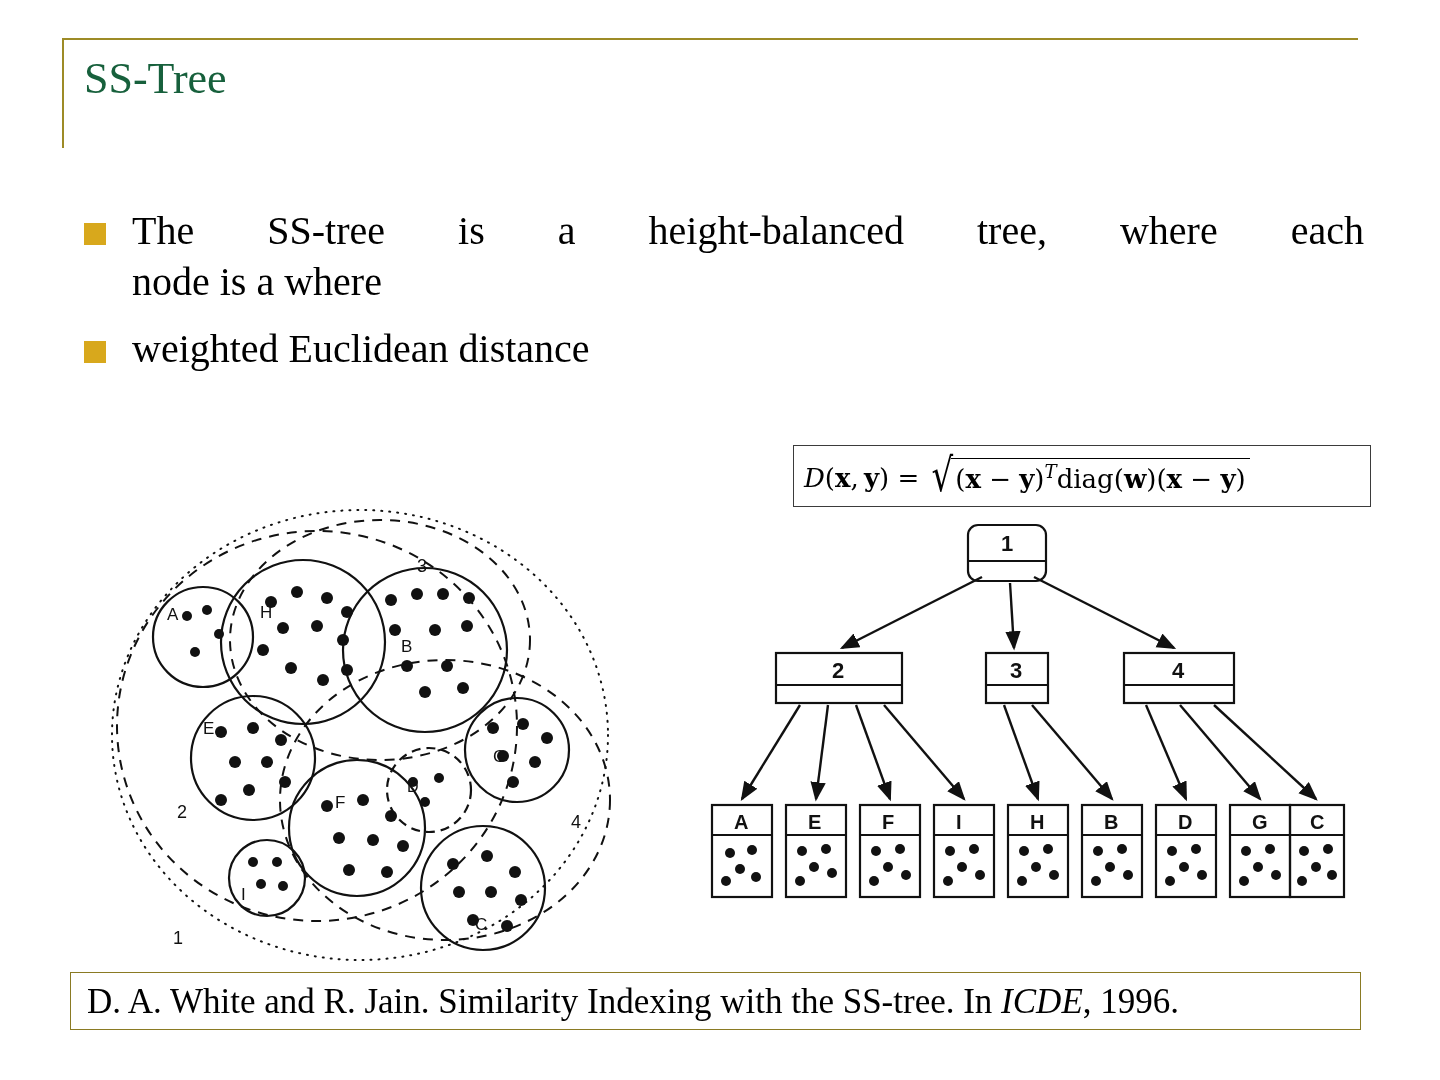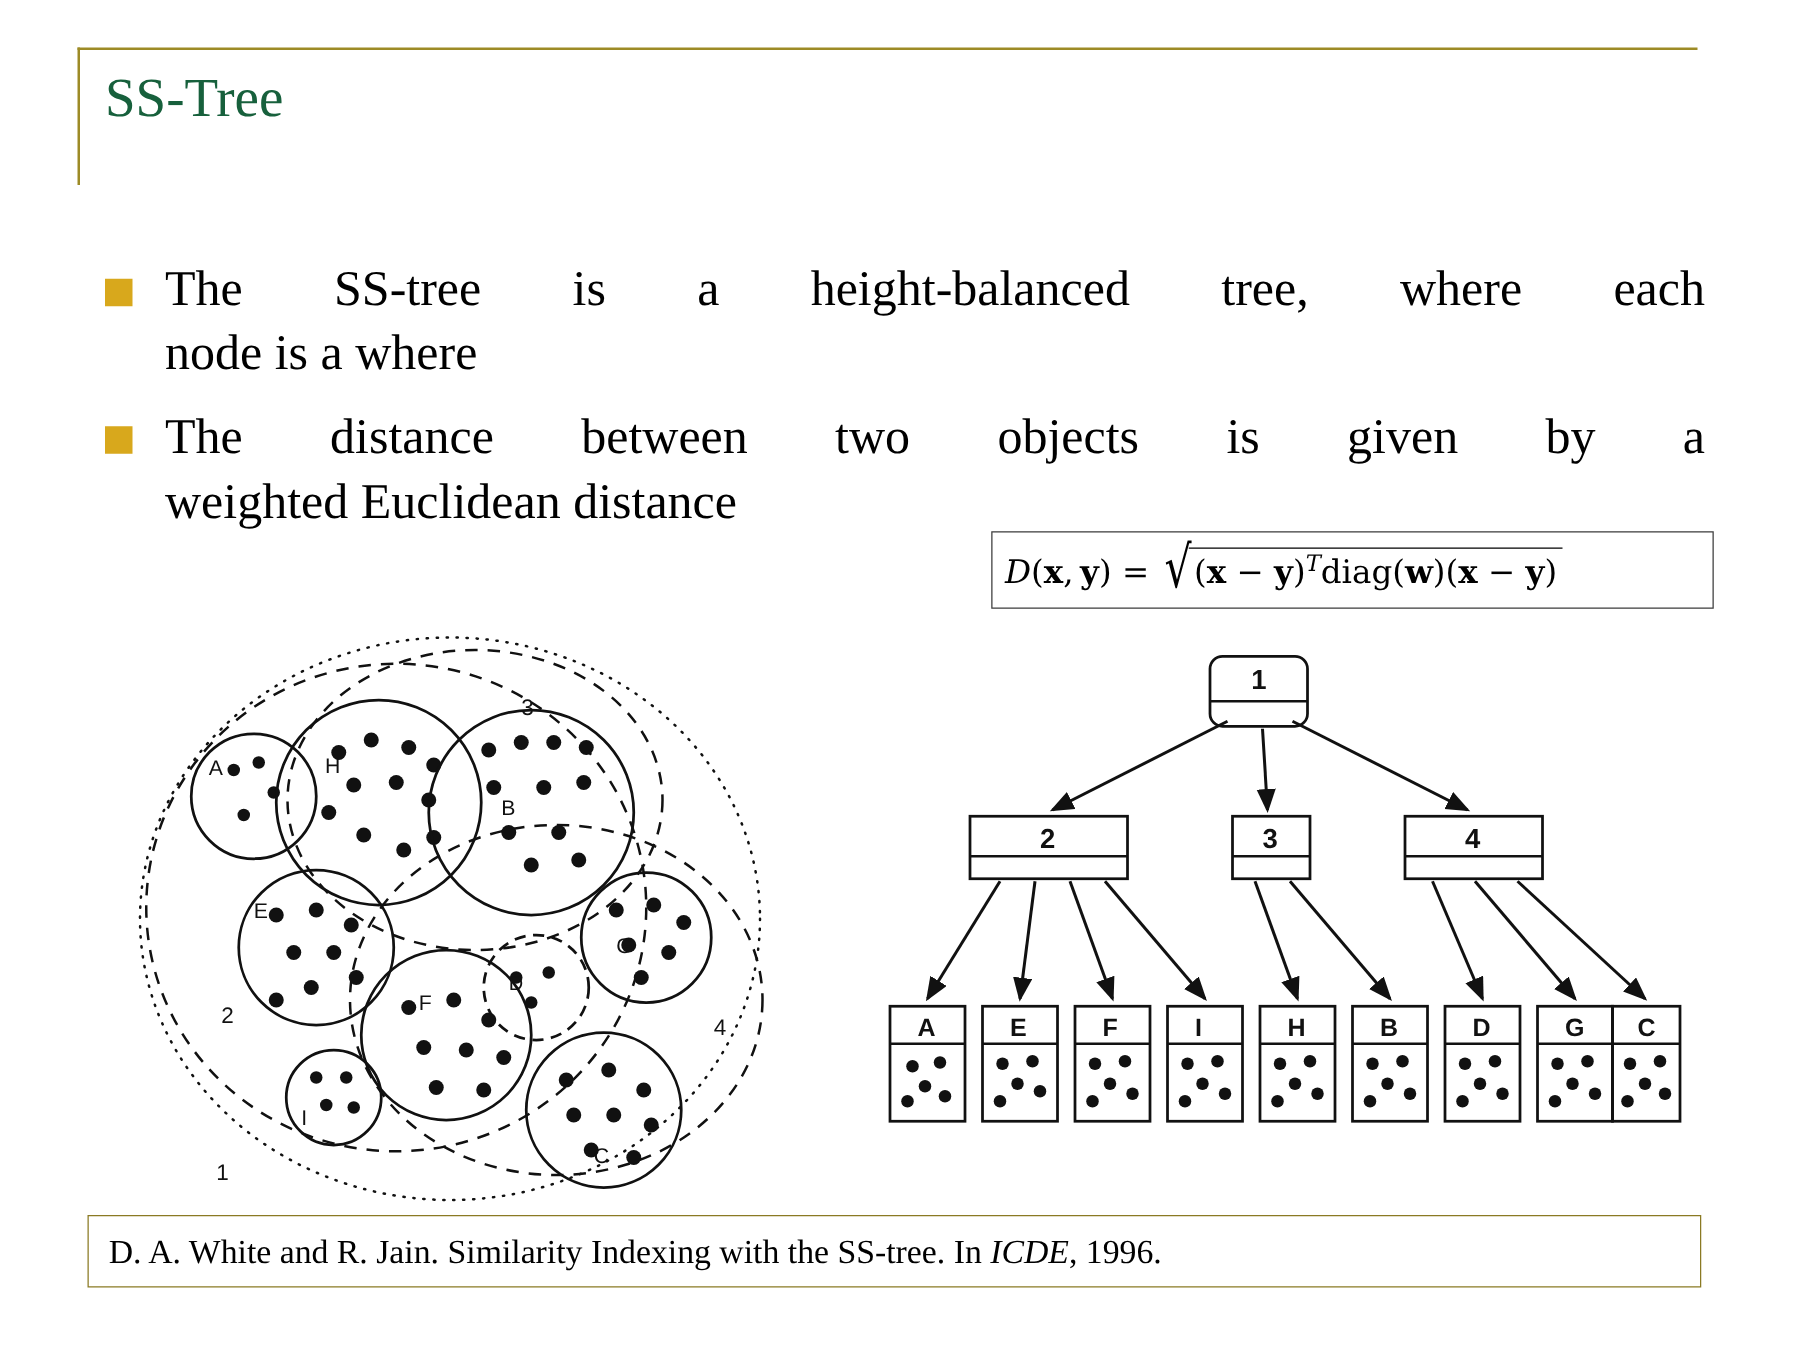--- a/index.html
+++ b/index.html
@@ -81,21 +81,21 @@
   .justified-line {
     display: block;
     text-align: justify;
     text-align-last: justify;
   }
 
   
   .formula-box {
     position: absolute;
     left: 793px;
-    top: 425px;
+    top: 445px;
     width: 578px;
     height: 62px;
     border: 1px solid #3b3b3b;
     box-sizing: border-box;
     background: #ffffff;
     display: flex;
     align-items: center;
     padding-left: 10px;
   }
   .formula-text {
@@ -148,21 +148,21 @@
     width: 1291px;
     height: 58px;
     border: 1px solid #8a7a23;
     box-sizing: border-box;
     background: #ffffff;
     display: flex;
     align-items: center;
     padding-left: 16px;
   }
   .citation-text {
-    font-size: 27px;
+    font-size: 35px;
     line-height: 1;
   }
   .citation-text i { font-style: italic; }
 </style>
 </head>
 <body>
 
 <div class="slide-top-rule"></div>
 <div class="slide-left-rule"></div>
 
@@ -174,21 +174,20 @@
     <div class="bullet-marker"></div>
     <div class="bullet-text">
       <span class="justified-line">The SS-tree is a height-balanced tree, where each</span>
       <span class="lastline">node is a where</span>
     </div>
   </div>
 
   <div class="bullet-row">
     <div class="bullet-marker"></div>
     <div class="bullet-text b2">
-      <span class="justified-line">The distance between two objects is given by a</span>
       <span class="lastline">weighted Euclidean distance</span>
     </div>
   </div>
 
 </div>
 
 <div class="formula-box">
   <span class="formula-text">
     <i>D</i>(<b>x</b>, <b>y</b>) =
     <span class="sqrt-wrap">

